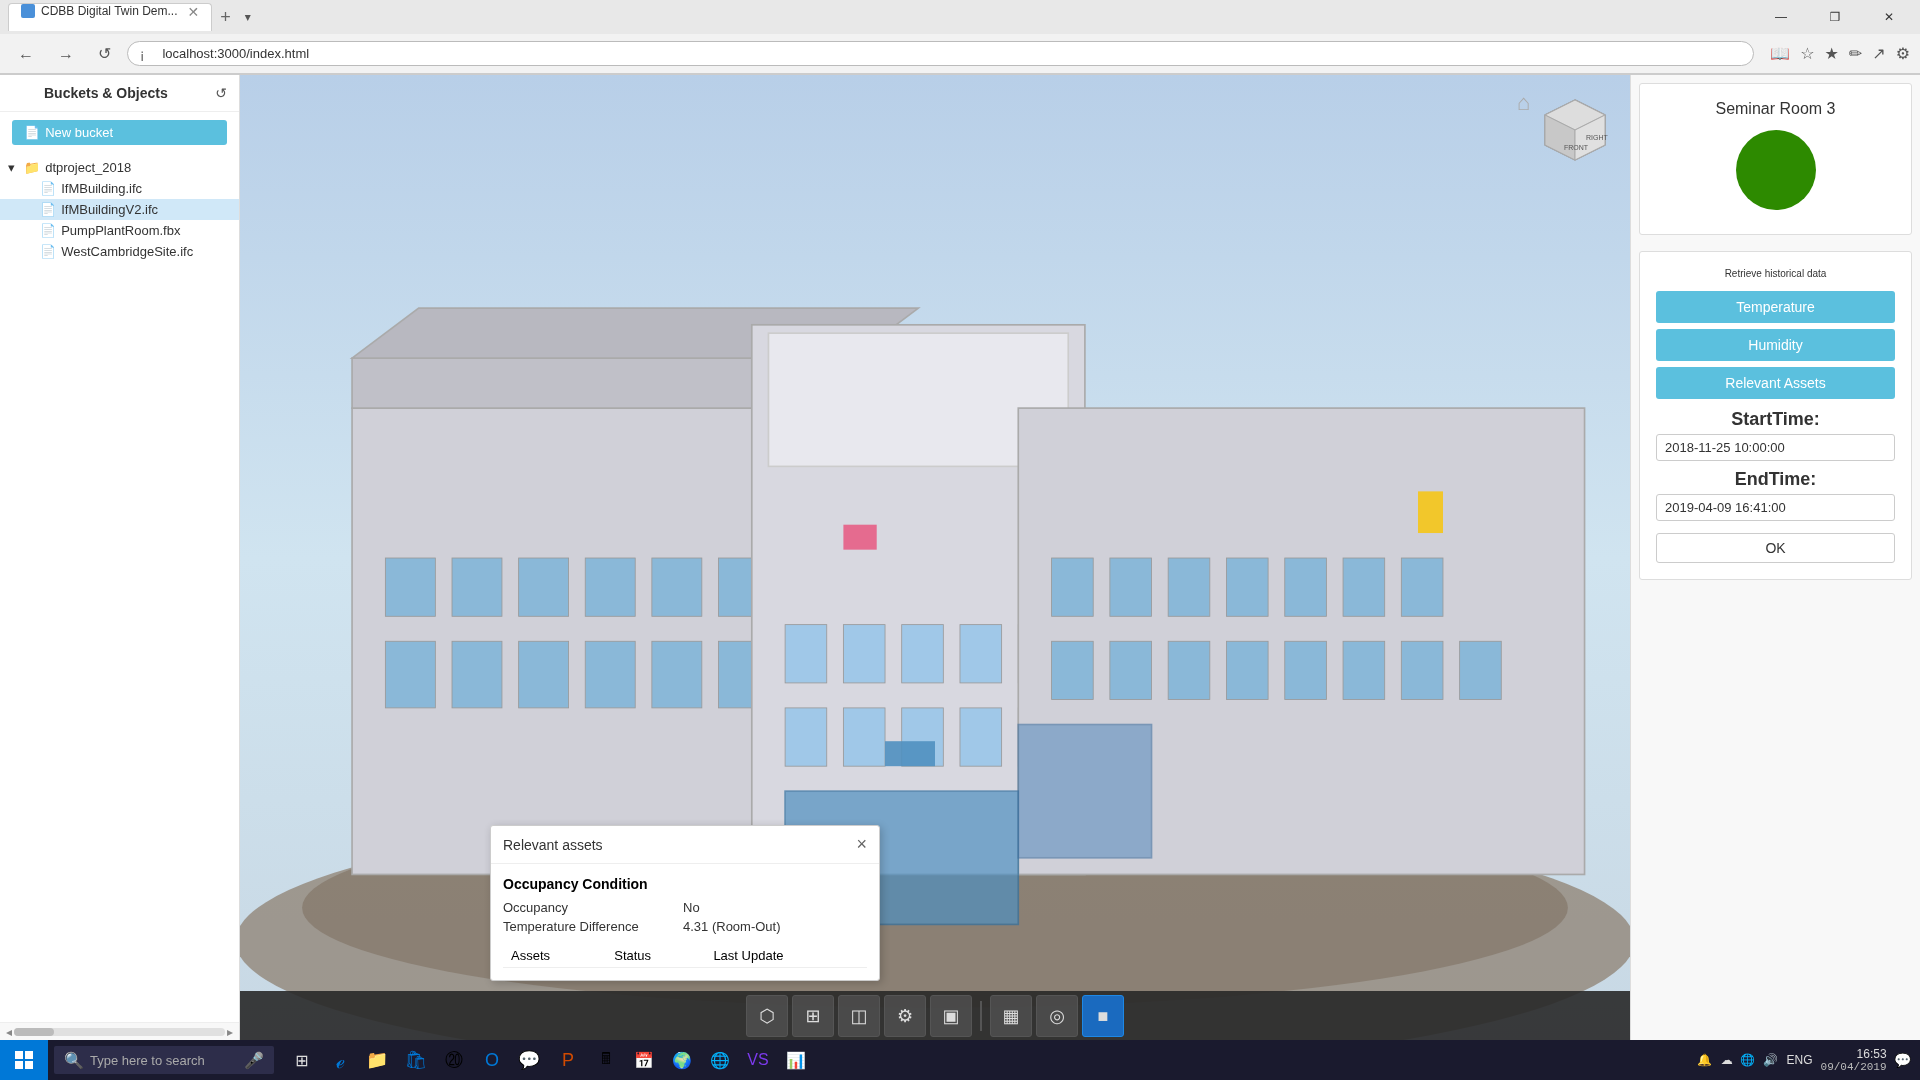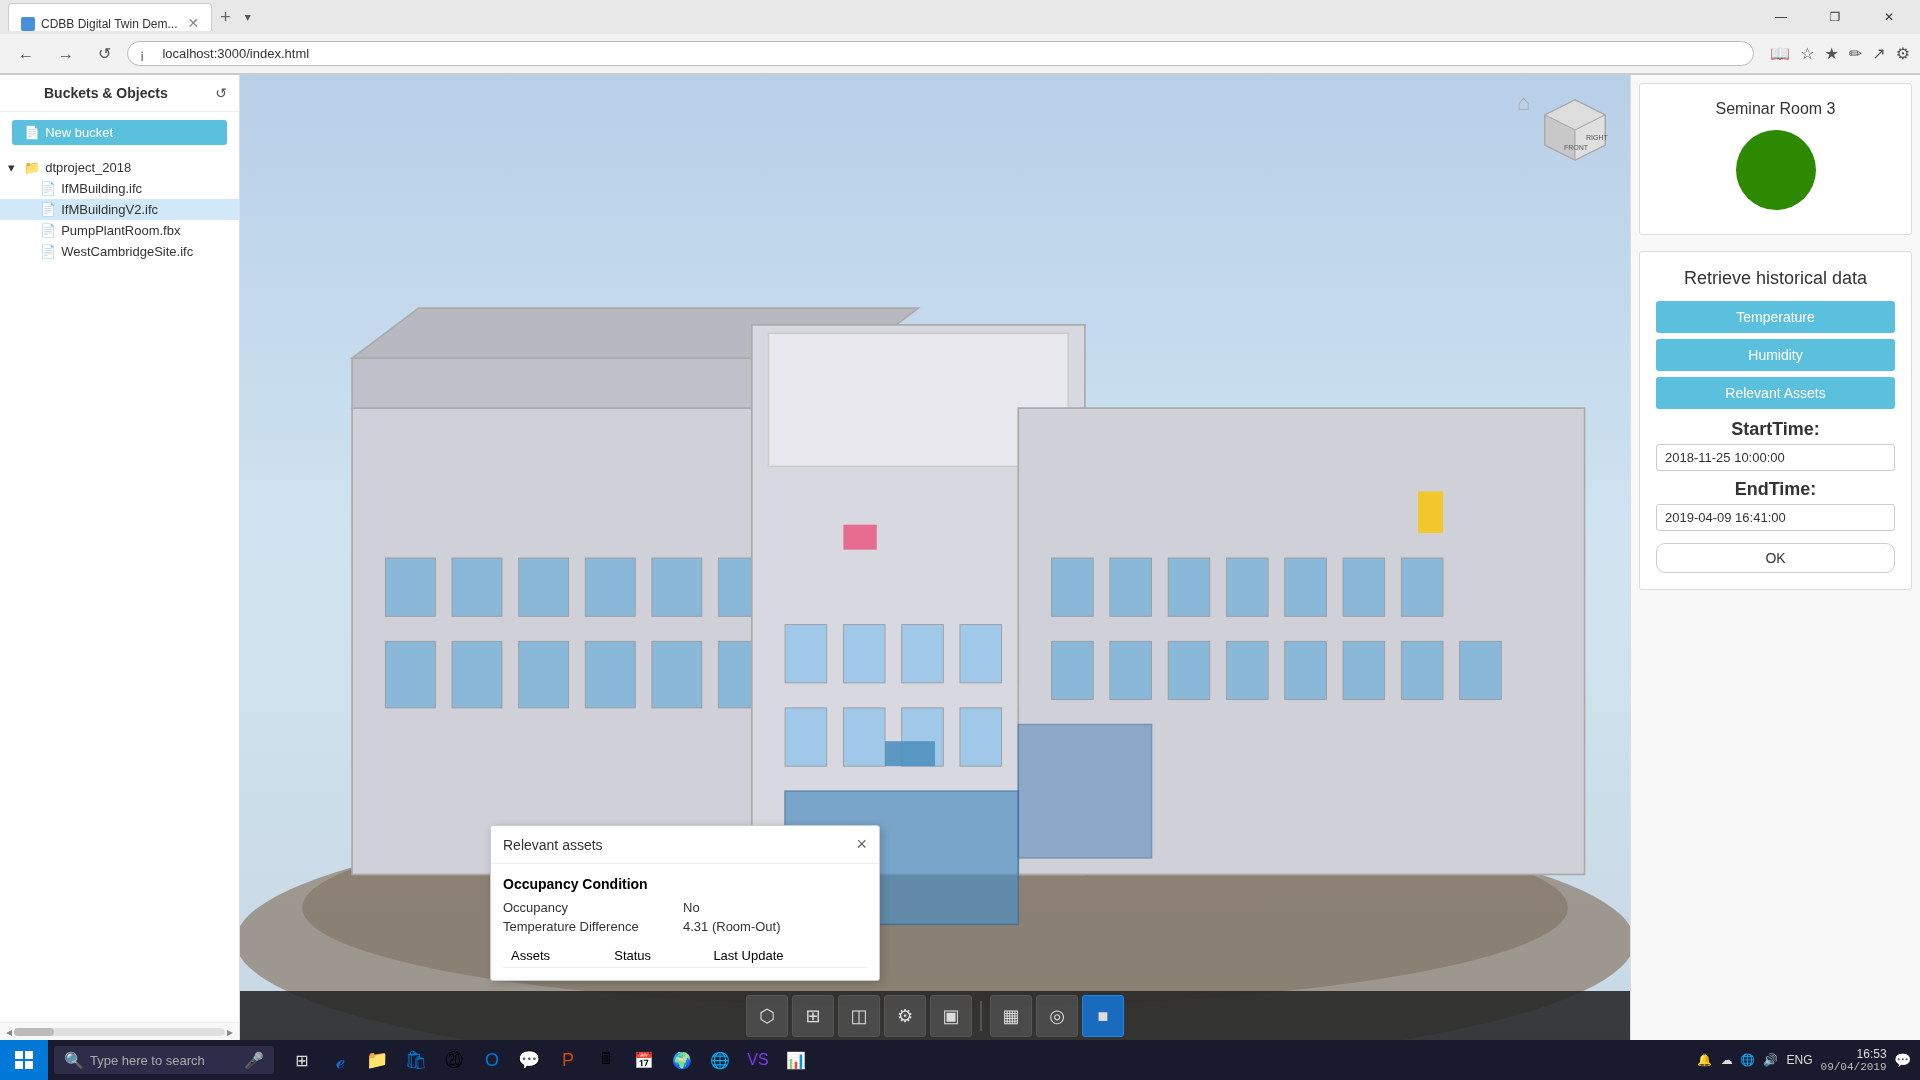--- a/index.html
+++ b/index.html
@@ -1,21 +1,21 @@
 <!DOCTYPE html>
 <html><head>
   <meta charset="utf-8">
   <style>
     * { box-sizing: border-box; margin: 0; padding: 0; }
     body { font-family: 'Segoe UI', Arial, sans-serif; background: #f0f0f0; overflow: hidden; width: 1920px; height: 1080px; }
 
     
     .browser-chrome { background: #f2f2f2; border-bottom: 1px solid #ccc; }
     .browser-titlebar { display: flex; align-items: center; height: 34px; background: #e8e8e8; padding: 0 8px; }
-    .browser-tab { display: flex; align-items: flex-end; background: #fff; border: 1px solid #ccc; border-bottom: none; border-radius: 4px 4px 0 0; padding: 0 12px; height: 28px; font-size: 12px; color: #333; margin-right: 2px; }
+    .browser-tab { display: flex; align-items: flex-start; background: #fff; border: 1px solid #ccc; border-bottom: none; border-radius: 4px 4px 0 0; padding: 0 12px; height: 28px; font-size: 12px; color: #333; margin-right: 2px; }
     .browser-tab .tab-icon { width: 14px; height: 14px; background: #4a90d9; border-radius: 2px; margin-right: 6px; display: inline-block; }
     .browser-tab .close-btn { margin-left: 10px; color: #888; cursor: pointer; font-size: 14px; }
     .browser-new-tab { background: none; border: none; font-size: 18px; color: #666; cursor: pointer; padding: 0 6px; }
     .window-controls { margin-left: auto; display: flex; gap: 8px; }
     .window-btn { width: 46px; height: 32px; border: none; background: transparent; cursor: pointer; font-size: 12px; color: #333; display: flex; align-items: center; justify-content: center; }
 
     .browser-navbar { display: flex; align-items: center; height: 40px; background: #f2f2f2; padding: 0 10px; gap: 8px; border-bottom: 1px solid #ccc; }
     .nav-btn { background: none; border: none; color: #555; cursor: pointer; font-size: 16px; padding: 4px 8px; border-radius: 3px; }
     .address-bar { flex: 1; display: flex; align-items: center; background: #fff; border: 1px solid #bbb; border-radius: 20px; padding: 4px 12px; font-size: 13px; color: #333; }
     .address-icon { width: 14px; height: 14px; margin-right: 8px; color: #555; }
@@ -63,25 +63,25 @@
     .popup-value { }
     .popup-table { width: 100%; border-collapse: collapse; margin-top: 10px; font-size: 13px; }
     .popup-table th { text-align: left; padding: 4px 8px; font-weight: normal; border-bottom: 1px solid #eee; }
     .popup-table td { padding: 4px 8px; color: #333; }
 
     
     .right-panel { width: 290px; background: #f8f8f8; border-left: 1px solid #ddd; display: flex; flex-direction: column; gap: 0; }
     .panel-card { background: #fff; border: 1px solid #ddd; margin: 8px; border-radius: 3px; padding: 16px; }
     .room-name { text-align: center; font-size: 16px; color: #333; margin-bottom: 12px; }
     .status-indicator { width: 80px; height: 80px; border-radius: 50%; background: #2d8a00; margin: 0 auto 8px; }
-    .panel-section-title { text-align: center; font-size: 18px; color: #333; margin-bottom: 12px; }
+    .panel-section-title { text-align: center; font-size: 10px; color: #333; margin-bottom: 12px; }
     .panel-btn { display: block; width: 100%; background: #5bc0de; color: #fff; border: none; border-radius: 3px; padding: 8px; font-size: 14px; cursor: pointer; margin-bottom: 6px; text-align: center; }
     .field-label { font-size: 18px; font-weight: bold; text-align: center; margin-bottom: 4px; color: #333; }
     .field-input { width: 100%; border: 1px solid #ccc; border-radius: 3px; padding: 5px 8px; font-size: 13px; color: #333; background: #fff; margin-bottom: 8px; }
-    .ok-btn { display: block; width: 100%; background: #fff; color: #333; border: 1px solid #ccc; border-radius: 9px; padding: 6px; font-size: 14px; cursor: pointer; text-align: center; margin-top: 4px; }
+    .ok-btn { display: block; width: 100%; background: #fff; color: #333; border: 1px solid #ccc; border-radius: 3px; padding: 6px; font-size: 14px; cursor: pointer; text-align: center; margin-top: 4px; }
 
     
     .taskbar { height: 40px; background: #1a1a2e; display: flex; align-items: center; position: absolute; bottom: 0; left: 0; right: 0; z-index: 200; }
     .taskbar-start { width: 48px; height: 40px; background: #0078d7; display: flex; align-items: center; justify-content: center; cursor: pointer; }
     .taskbar-search { display: flex; align-items: center; background: #2d2d4a; border-radius: 2px; padding: 0 10px; height: 28px; width: 220px; margin: 0 6px; }
     .taskbar-icons { display: flex; align-items: center; gap: 6px; margin: 0 6px; }
     .taskbar-icon { width: 32px; height: 32px; display: flex; align-items: center; justify-content: center; cursor: pointer; border-radius: 2px; }
     .system-tray { margin-left: auto; display: flex; align-items: center; gap: 8px; padding-right: 8px; color: #ddd; font-size: 12px; }
 
     

